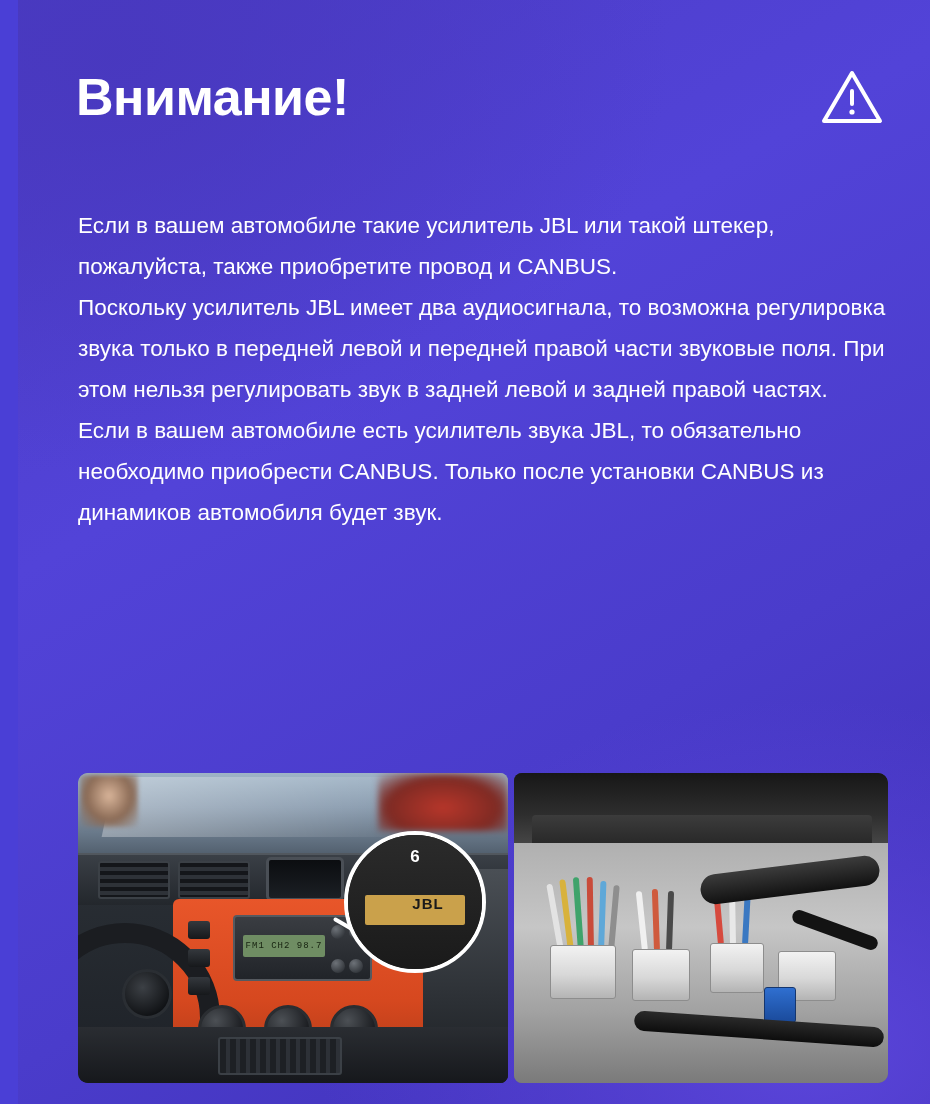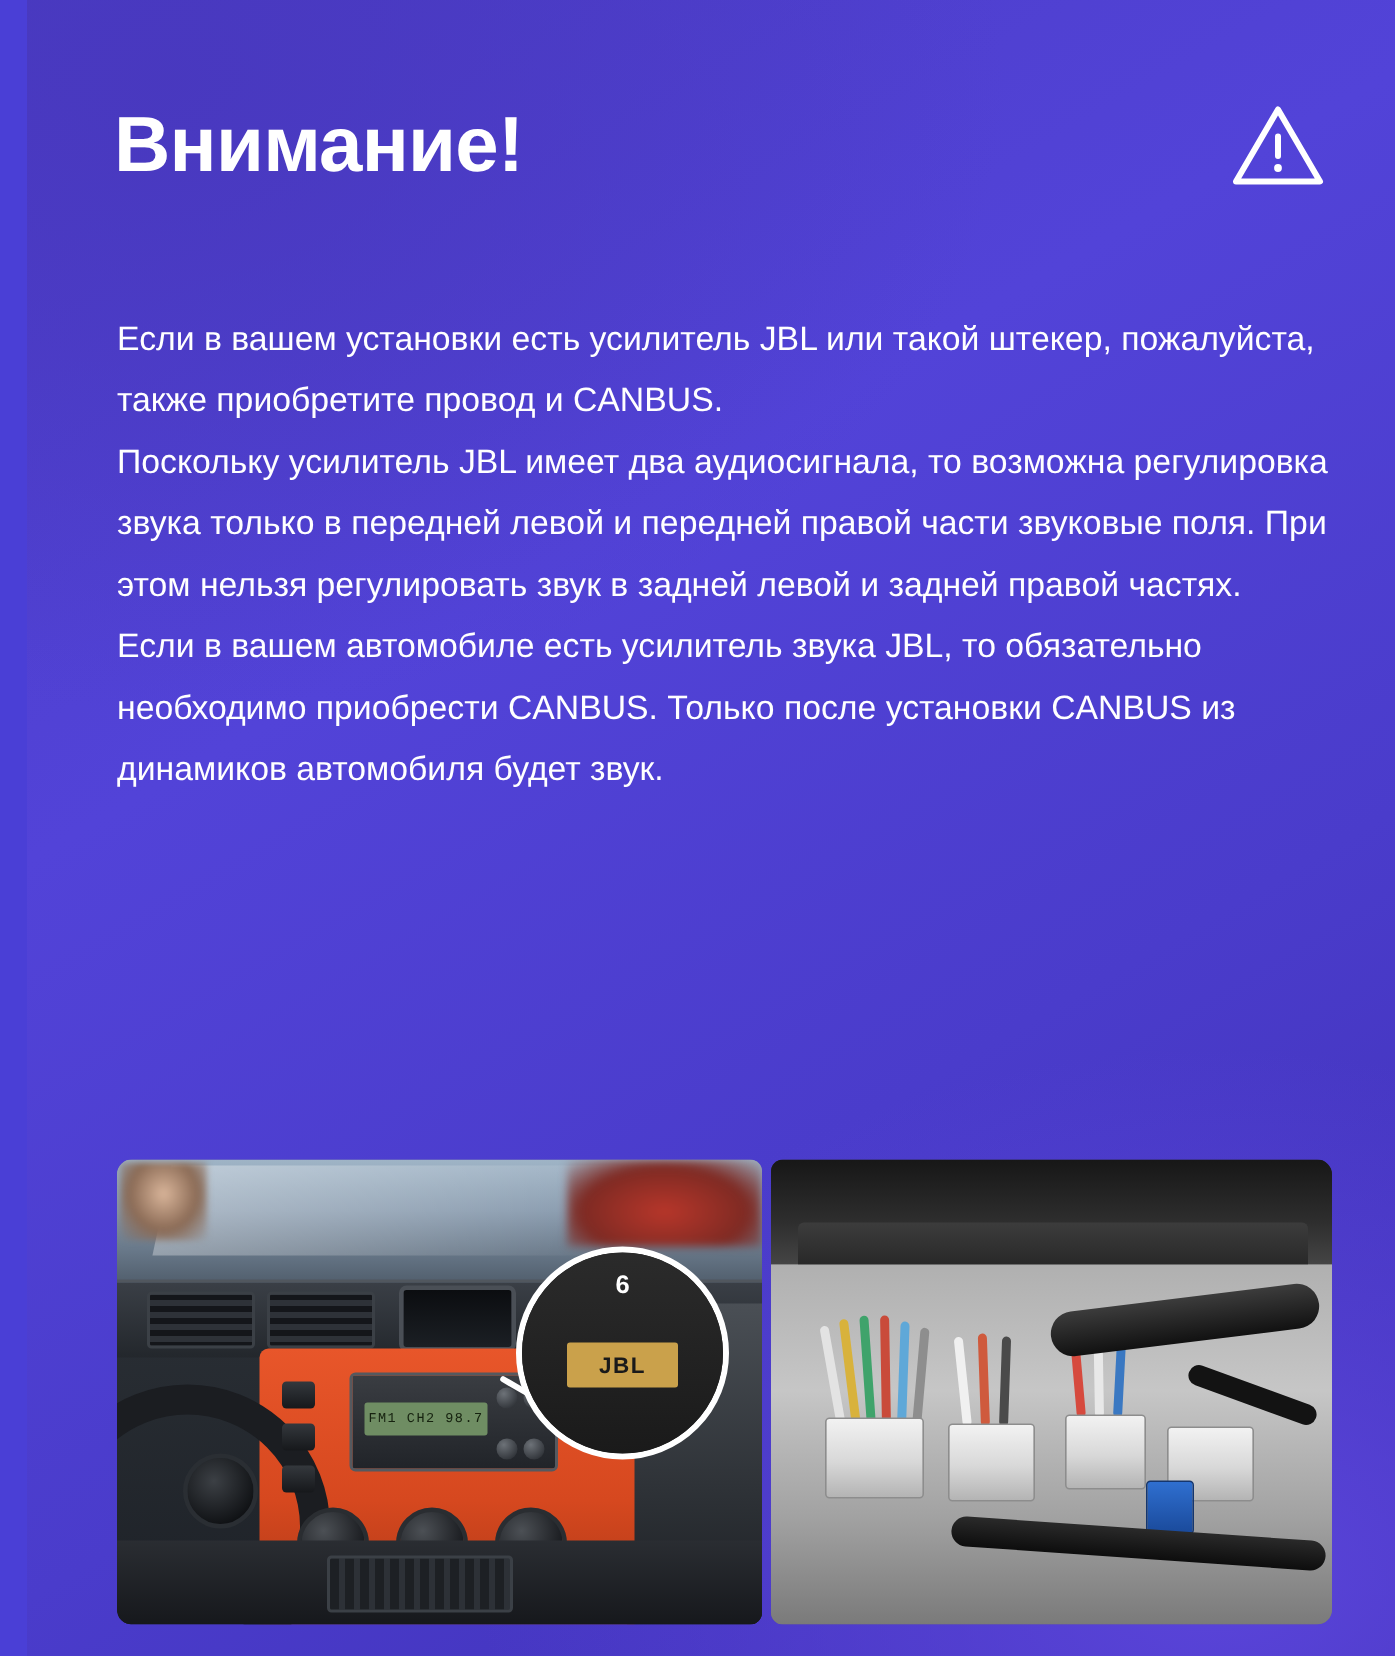--- a/index.html
+++ b/index.html
@@ -265,22 +265,23 @@
   }
   .jbl-badge {
     position: absolute;
     left: 50%;
     top: 60px;
     transform: translateX(-50%);
     width: 74px; height: 30px;
     background: #caa14b;
     border-radius: 2px;
     display: flex;
-    align-items: center;
+    align-items: flex-start;
     justify-content: center;
+    padding-left: 26px;
   }
   .jbl-text {
     color: #1a1a1a;
     font-weight: bold;
     font-size: 15px;
     letter-spacing: 1px;
     font-family: "Liberation Sans", sans-serif;
   }
   .callout-stem {
     position: absolute;
@@ -367,21 +368,21 @@
     <span class="warn-icon">
       <svg viewBox="0 0 64 64" width="64" height="64" aria-hidden="true">
         <path d="M32 8 L60 56 L4 56 Z" fill="none" stroke="#ffffff" stroke-width="4" stroke-linejoin="round"></path>
         <rect x="30" y="24" width="4" height="17" rx="2" fill="#ffffff"></rect>
         <circle cx="32" cy="47" r="2.6" fill="#ffffff"></circle>
       </svg>
     </span>
   </div>
 
   <div class="body-text">
-    <p class="para">Если в вашем установки есть усилитель JBL или такой штекер, пожалуйста, также приобретите провод и CANBUS.</p>
+    <p class="para">Если в вашем автомобиле такие усилитель JBL или такой штекер, пожалуйста, также приобретите провод и CANBUS.</p>
     <p class="para">Поскольку усилитель JBL имеет два аудиосигнала, то возможна регулировка звука только в передней левой и передней правой части звуковые поля. При этом нельзя регулировать звук в задней левой и задней правой частях.</p>
     <p class="para">Если в вашем автомобиле есть усилитель звука JBL, то обязательно необходимо приобрести CANBUS. Только после установки CANBUS из динамиков автомобиля будет звук.</p>
   </div>
 
   <div class="images">
 
     <div class="photo photo-left">
       <div class="windshield">
         <div class="wind-glare"></div>
         <div class="car-blur-red"></div>

